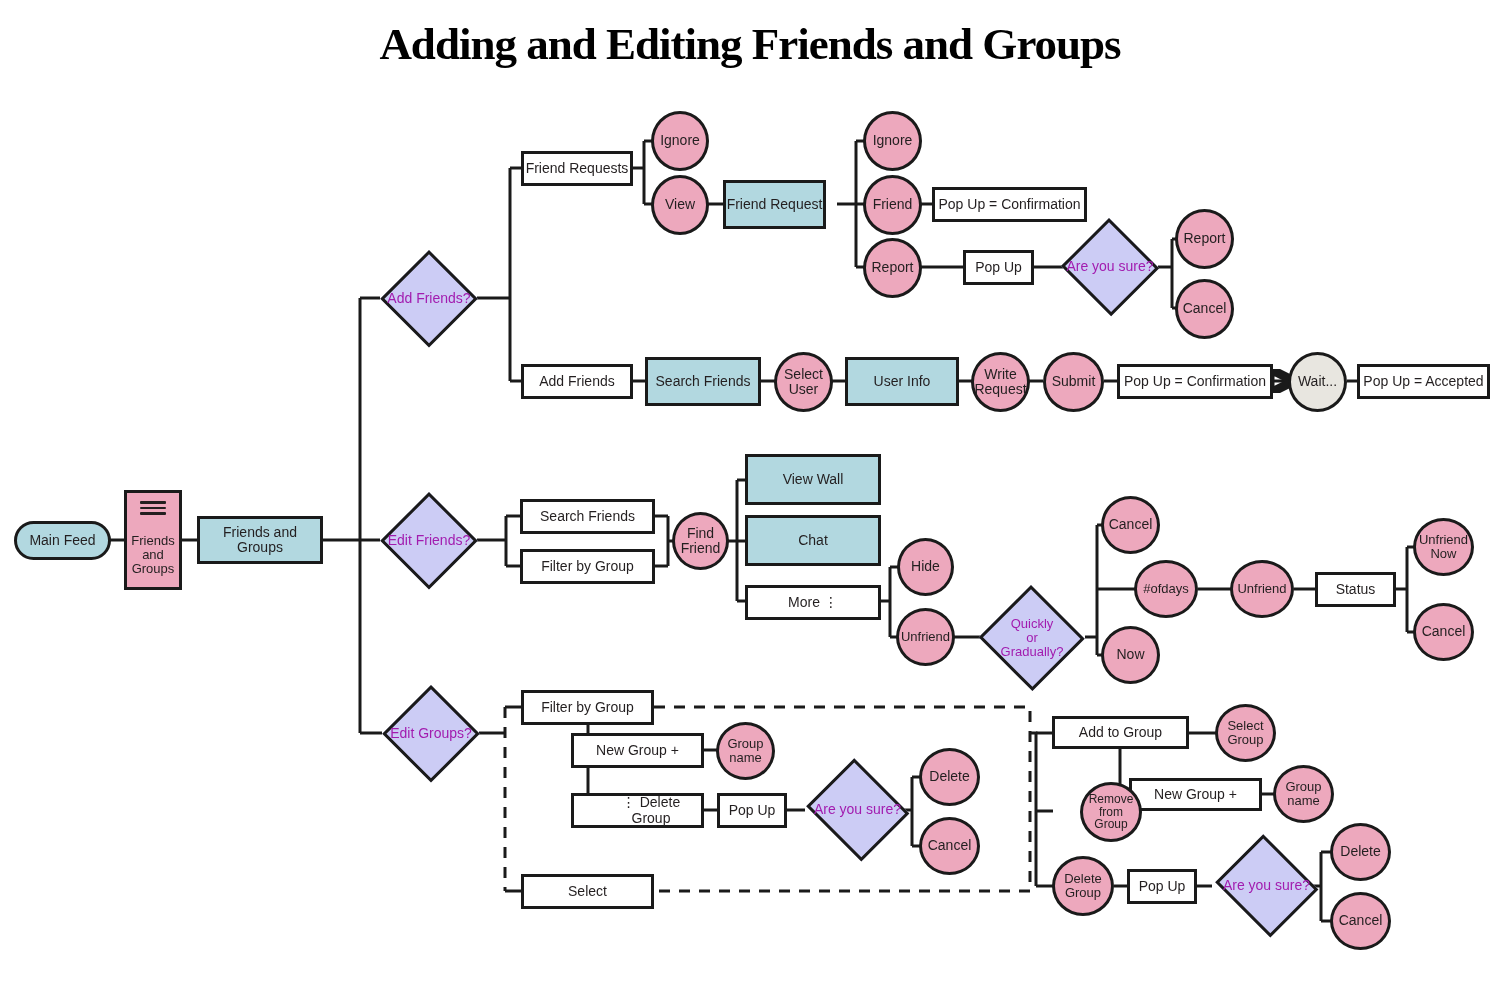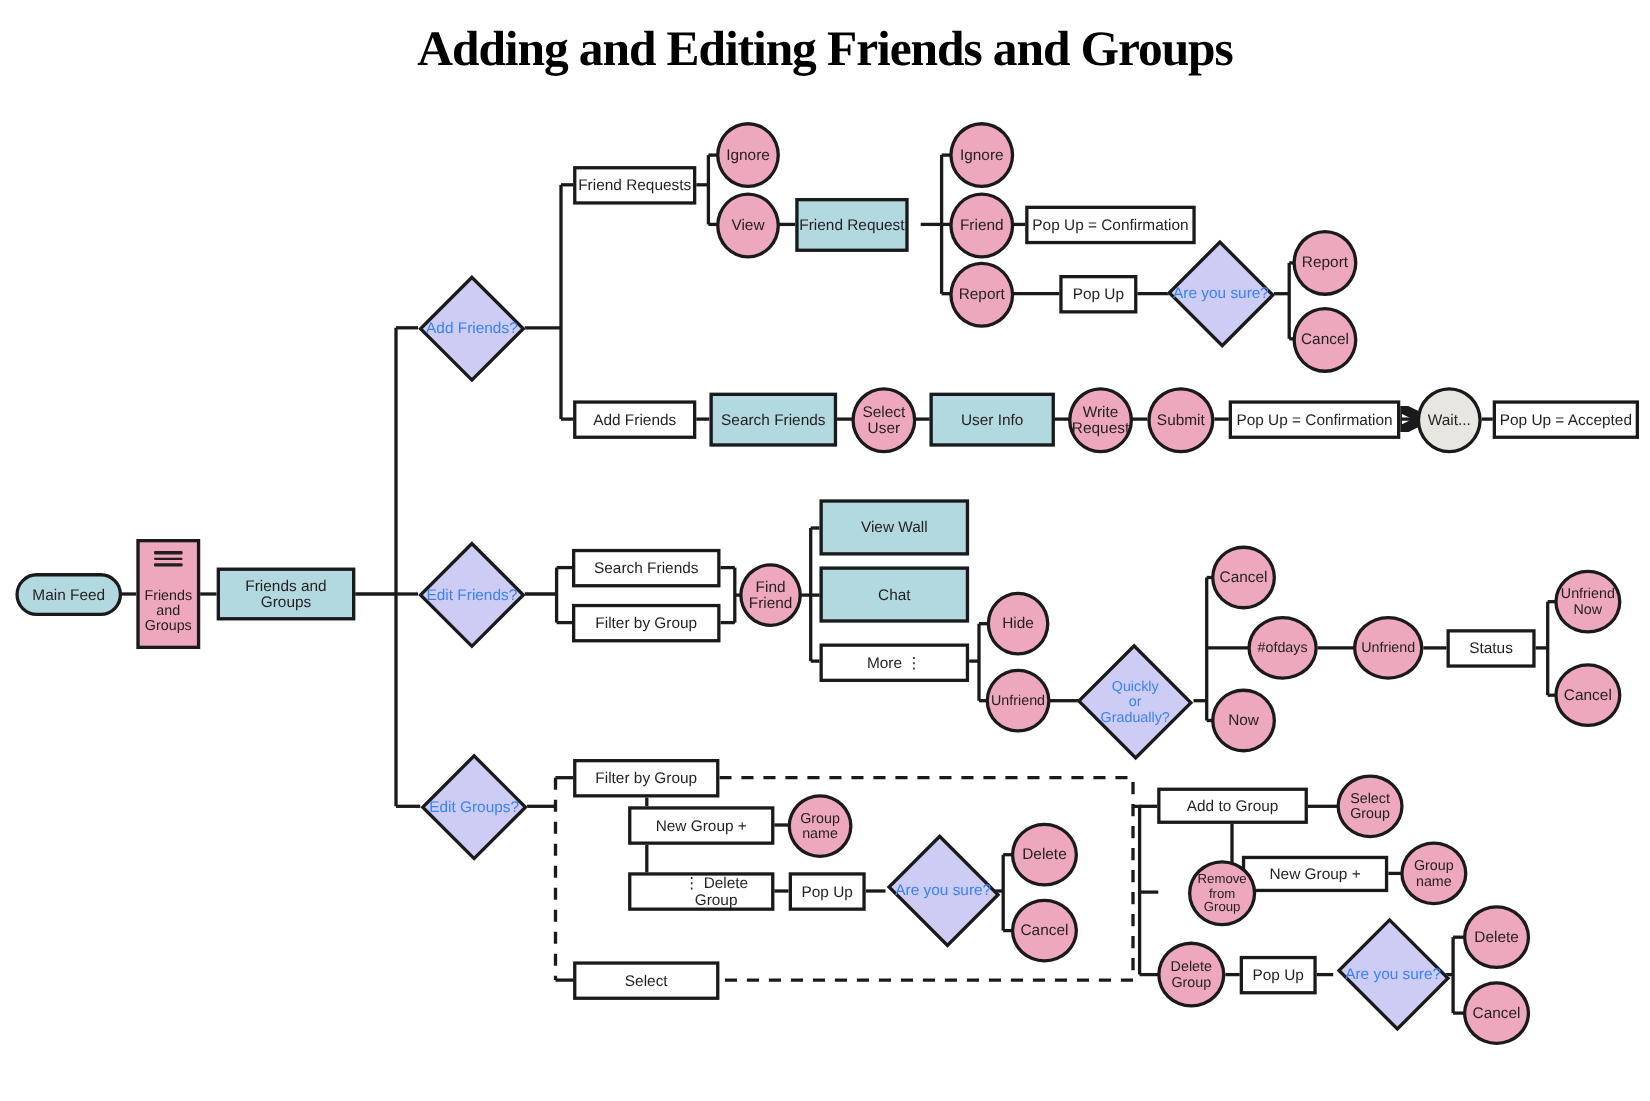--- a/index.html
+++ b/index.html
@@ -28,21 +28,21 @@
   .stadium{ border-radius:999px; background:#b2d8e0; }
   .diamond{
     background:transparent;border:none;
   }
   .diamond .dshape{
     position:absolute;left:50%;top:50%;width:70.7%;height:70.7%;
     transform:translate(-50%,-50%) rotate(45deg);
     background:#ccccf5;border:3px solid #1a1a1a;box-sizing:border-box;
   }
   .diamond .dlabel{
-    position:relative;z-index:2;color:#3b82f6;text-align:center;line-height:1.1;
+    position:relative;z-index:2;color:#a21caf;text-align:center;line-height:1.1;
   }
   .hamburger{
     position:absolute;top:8px;left:50%;transform:translateX(-50%);
     width:26px;height:12px;
   }
   .hamburger i{display:block;height:2.6px;background:#231f20;margin-bottom:3px;border-radius:1px;}
   .lbl{pointer-events:none;}
   svg#wires{position:absolute;left:0;top:0;width:1500px;height:1001px;z-index:1;}
   svg#wires line,svg#wires path,svg#wires polyline{stroke:#1a1a1a;stroke-width:3;fill:none;}
   svg#wires .dash{stroke-dasharray:11 9;}

